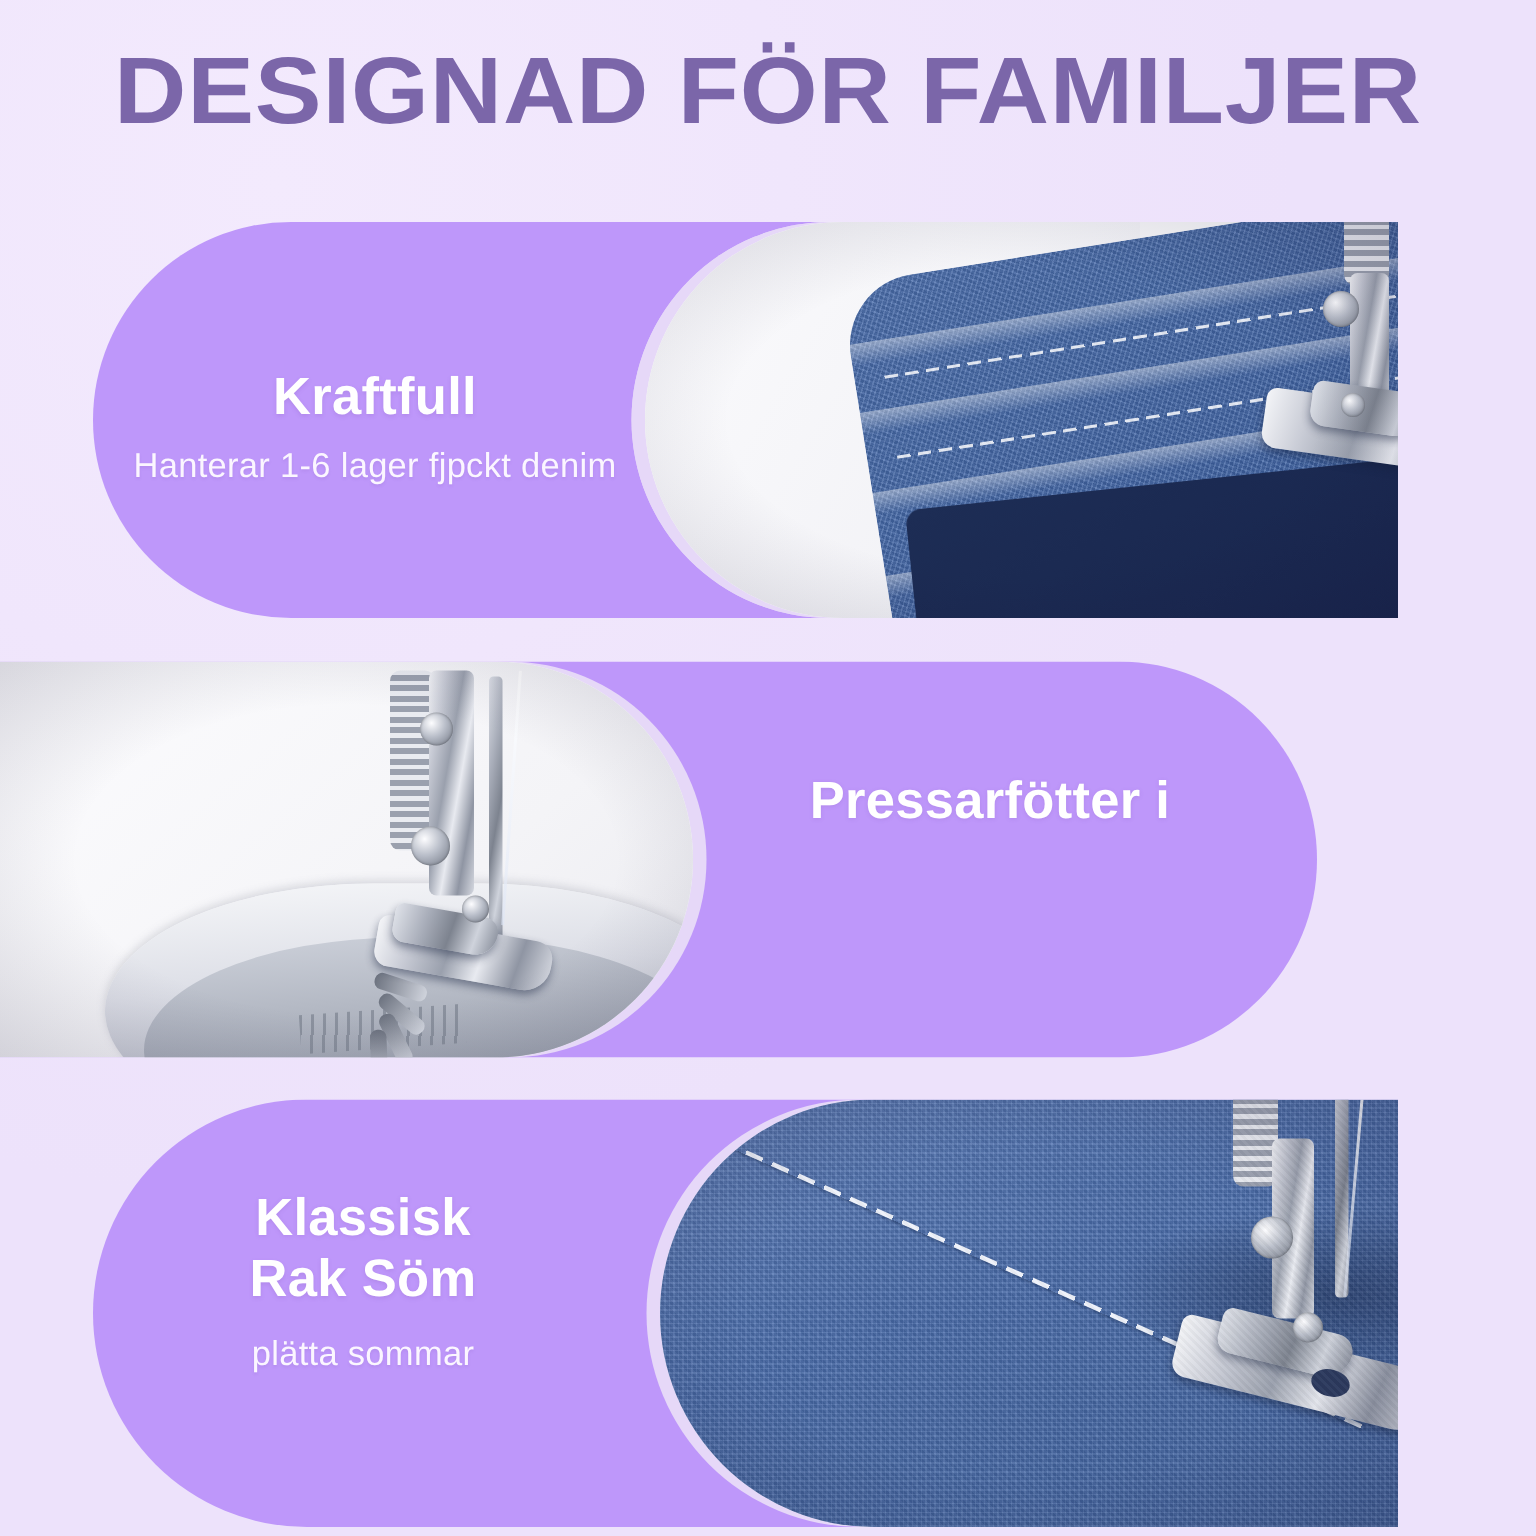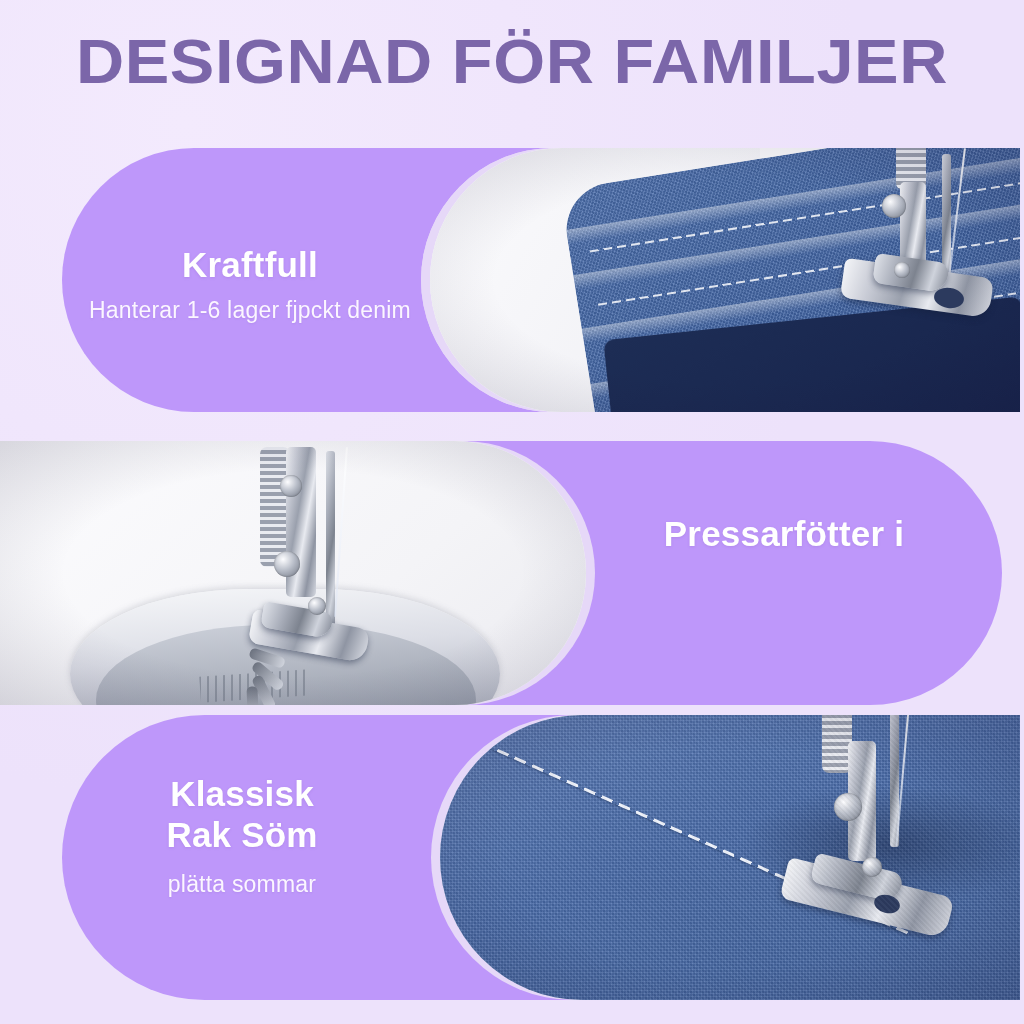--- a/index.html
+++ b/index.html
@@ -28,24 +28,24 @@
     font-weight:700;
     letter-spacing:0.5px;
     color:#7B66A9;
     font-family:"Liberation Sans", sans-serif;
     transform:scaleX(1.06);
     transform-origin:50% 50%;
     white-space:nowrap;
   }
 
   
-  .band{position:absolute;left:0;width:1020px;overflow:hidden;}
+  .band{position:absolute;left:0;width:932px;overflow:hidden;}
   .band1{top:148px;height:264px;}
-  .band2{top:441px;height:264px;padding-left:36px;}
-  .band3{top:715px;height:285px;text-decoration:underline;}
+  .band2{top:441px;height:264px;}
+  .band3{top:733px;height:285px;text-decoration:underline;}
 
   
   .panel{
     position:absolute;top:0;height:100%;
     background:#BE97FA;
   }
   .panel-left{  
     left:62px;right:-40px;
     border-radius:150px 0 0 150px;
   }

